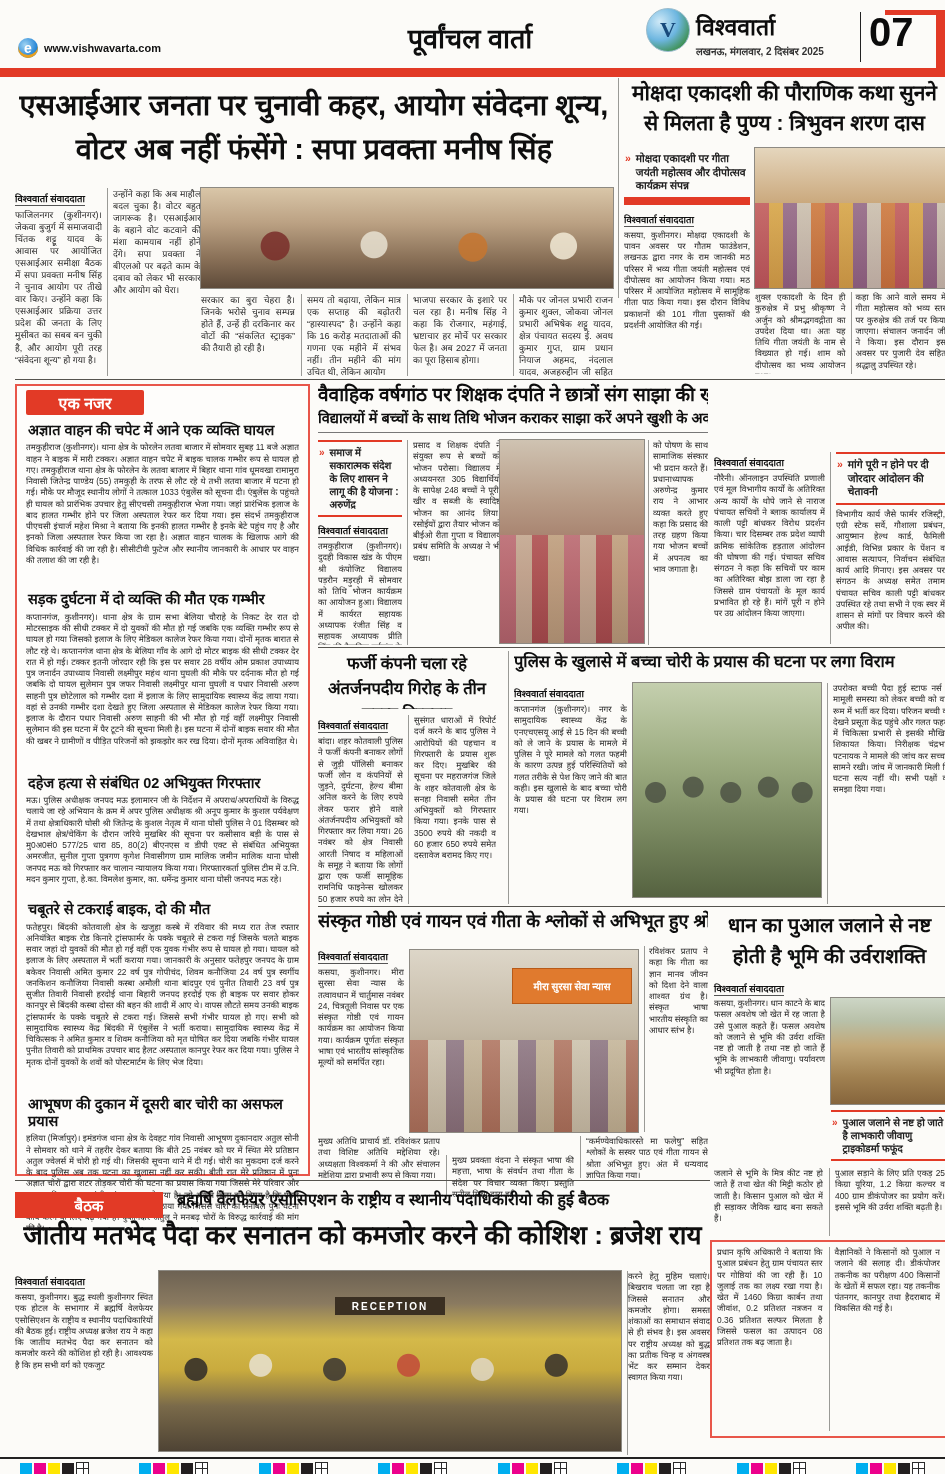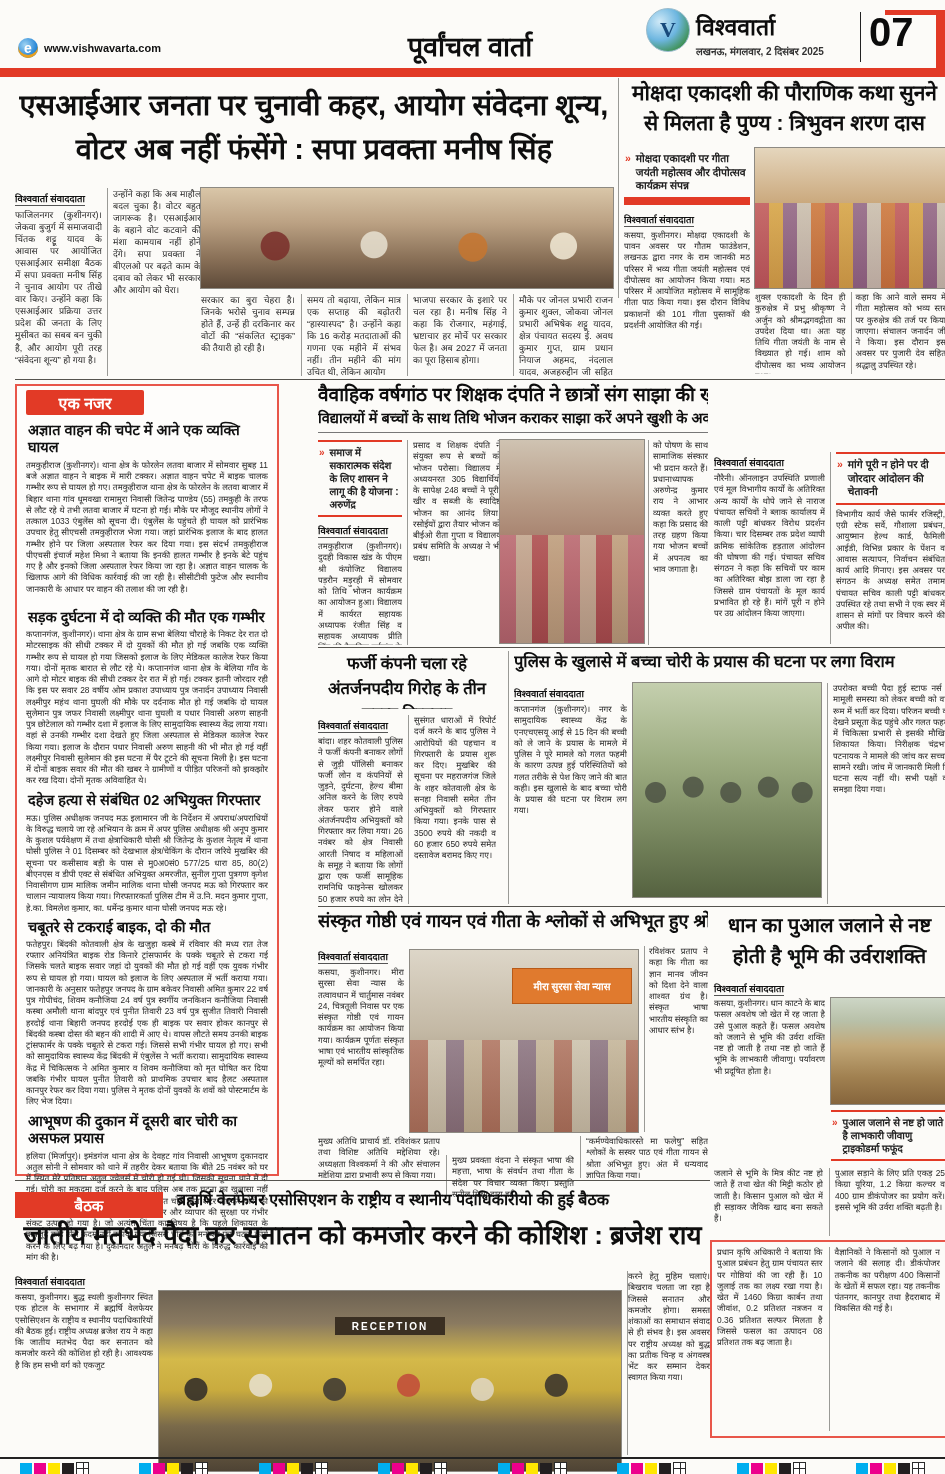--- a/index.html
+++ b/index.html
@@ -36,21 +36,21 @@
 <div class="page">
 
   <div class="abs" style="left:0;top:0;width:945px;height:68px;">
     <div class="abs" style="left:18px;top:38px;display:flex;align-items:center;gap:6px;">
       <span class="abs" style="position:static;width:20px;height:20px;border-radius:50%;
                    background:radial-gradient(circle at 35% 35%,#9fd3f2,#1b7fd4 70%);
                    color:#fff;font-weight:bold;font-size:14px;display:flex;align-items:center;justify-content:center;
                    box-shadow:inset 0 -3px 0 #e8a020;">e</span>
       <span style="font-weight:bold;font-size:11px;color:#111;">www.vishwavarta.com</span>
     </div>
-    <div class="abs hl" style="left:300px;top:22px;width:340px;font-size:27px;margin-top:8px;">पूर्वांचल वार्ता</div>
+    <div class="abs hl" style="left:300px;top:22px;width:340px;font-size:27px;">पूर्वांचल वार्ता</div>
     <span class="abs" style="left:646px;top:8px;width:42px;height:42px;border-radius:50%;
                  background:radial-gradient(circle at 30% 30%,#cfe9f7,#6db6e0 45%,#3d8f4e 80%);
                  display:flex;align-items:center;justify-content:center;border:1px solid #9bc;">
       <b style="color:#184a7c;font-size:22px;font-family:'Liberation Serif',serif;">V</b>
     </span>
     <div class="abs" style="left:696px;top:10px;font-size:23px;font-weight:bold;color:#0c0c0c;">विश्ववार्ता</div>
     <div class="abs" style="left:696px;top:44px;font-size:10px;font-weight:bold;color:#333;">लखनऊ,  मंगलवार, 2 दिसंबर 2025</div>
     <div class="abs" style="left:860px;top:12px;width:1px;height:50px;background:#222;"></div>
     <div class="abs" style="left:869px;top:10px;font-size:40px;font-weight:bold;color:#0b0b0b;">07</div>
     <div class="abs red" style="right:0;top:10px;width:60px;height:5px;"></div>
@@ -101,21 +101,21 @@
             background:repeating-linear-gradient(90deg,#c43a5c 0 14px,#e8b23c 14px 28px,#7a4fa0 28px 42px,#d4dce2 42px 56px,#d86a2c 56px 70px);opacity:.55;"></span>
     </div>
     <div class="abs" style="left:136px;top:214px;width:191px;height:82px;display:flex;gap:5px;">
       <div class="col body-txt small-txt" style="width:93px;height:82px;">शुक्ल एकादशी के दिन ही कुरुक्षेत्र में प्रभु श्रीकृष्ण ने अर्जुन को श्रीमद्भगवद्गीता का उपदेश दिया था। अतः यह तिथि गीता जयंती के नाम से विख्यात हो गई। शाम को दीपोत्सव का भव्य आयोजन हुआ।</div>
       <div class="col body-txt small-txt vr" style="width:93px;height:82px;padding-left:4px;">कहा कि आने वाले समय में गीता महोत्सव को भव्य स्तर पर कुरुक्षेत्र की तर्ज पर किया जाएगा। संचालन जनार्दन जी ने किया। इस दौरान इस अवसर पर पुजारी देव सहित श्रद्धालु उपस्थित रहे।</div>
     </div>
   </div>
 
   <div class="abs hr" style="left:15px;top:379px;width:930px;height:1px;"></div>
 
-  <div class="abs briefs-box" style="left:15px;top:384px;width:264px;height:792px;box-sizing:border-box;padding:4px 9px;">
+  <div class="abs briefs-box" style="left:15px;top:384px;width:295px;height:792px;box-sizing:border-box;padding:4px 9px;">
     <div class="red-tab" style="width:118px;height:25px;font-size:16px;border-radius:2px;">एक नजर</div>
     <div>
       <div class="brief-title">अज्ञात वाहन की चपेट में आने एक व्यक्ति घायल</div>
       <div class="body-txt small-txt" style="height:142px;">तमकुहीराज (कुशीनगर)। थाना क्षेत्र के फोरलेन लतवा बाजार में सोमवार सुबह 11 बजे अज्ञात वाहन ने बाइक में मारी टक्कर। अज्ञात वाहन चपेट में बाइक चालक गम्भीर रूप से घायल हो गए। तमकुहीराज थाना क्षेत्र के फोरलेन के लतवा बाजार में बिहार थाना गांव धूमवखा रामामुरा निवासी जितेन्द्र पाण्डेय (55) तमकुही के तरफ से लौट रहे थे तभी लतवा बाजार में घटना हो गई। मौके पर मौजूद स्थानीय लोगों ने तत्काल 1033 एंबुलेंस को सूचना दी। एंबुलेंस के पहुंचते ही घायल को प्रारंभिक उपचार हेतु सीएचसी तमकुहीराज भेजा गया। जहां प्रारंभिक इलाज के बाद हालत गम्भीर होने पर जिला अस्पताल रेफर कर दिया गया। इस संदर्भ तमकुहीराज पीएचसी इंचार्ज महेश मिश्रा ने बताया कि इनकी हालत गम्भीर है इनके बेटे पहुंच गए है और इनको जिला अस्पताल रेफर किया जा रहा है। अज्ञात वाहन चालक के खिलाफ आगे की विधिक कार्रवाई की जा रही है। सीसीटीवी फुटेज और स्थानीय जानकारी के आधार पर वाहन की तलाश की जा रही है।</div>
     </div>
     <div>
       <div class="brief-title">सड़क दुर्घटना में दो व्यक्ति की मौत एक गम्भीर</div>
       <div class="body-txt small-txt" style="height:156px;">कप्तानगंज, कुशीनगर)। थाना क्षेत्र के ग्राम सभा बेलिया चौराहे के निकट देर रात दो मोटरसाइक की सीधी टक्कर में दो युवकों की मौत हो गई जबकि एक व्यक्ति गम्भीर रूप से घायल हो गया जिसको इलाज के लिए मेडिकल कालेज रेफर किया गया। दोनों मृतक बारात से लौट रहे थे। कप्तानगंज थाना क्षेत्र के बेलिया गाँव के आगे दो मोटर बाइक की सीधी टक्कर देर रात में हो गई। टक्कर इतनी जोरदार रही कि इस पर सवार 28 वर्षीय ओम प्रकाश उपाध्याय पुत्र जनार्दन उपाध्याय निवासी लक्ष्मीपुर महंथ थाना घुघली की मौके पर दर्दनाक मौत हो गई जबकि दो घायल सुलेमान पुत्र जफर निवासी लक्ष्मीपुर थाना घुघली व पधार निवासी अरुण साहनी पुत्र छोटेलाल को गम्भीर दशा में इलाज के लिए सामुदायिक स्वास्थ्य केंद्र लाया गया। वहां से उनकी गम्भीर दशा देखते हुए जिला अस्पताल से मेडिकल कालेज रेफर किया गया। इलाज के दौरान पधार निवासी अरुण साहनी की भी मौत हो गई वहीं लक्ष्मीपुर निवासी सुलेमान की इस घटना में पैर टूटने की सूचना मिली है। इस घटना में दोनों बाइक सवार की मौत की खबर ने ग्रामीणों व पीड़ित परिजनों को झकझोर कर रख दिया। दोनों मृतक अविवाहित थे।</div>
     </div>
     <div>
@@ -258,21 +258,21 @@
     <div style="display:flex;align-items:center;gap:14px;height:27px;">
       <div class="red-tab" style="width:148px;height:26px;font-size:15px;margin-top:12px;">बैठक</div>
       <div style="font-weight:bold;font-size:16px;color:#0d0d0d;">ब्रह्मर्षि वेलफेयर एसोसिएशन के राष्ट्रीय  व स्थानीय पदाधिकारीयो की हुई बैठक</div>
     </div>
     <div class="hl" style="font-size:26px;height:44px;overflow:hidden;white-space:nowrap;margin-top:6px;">जातीय मतभेद पैदा कर सनातन को कमजोर करने की कोशिश : ब्रजेश राय</div>
     <div class="abs col" style="left:0;top:86px;width:138px;height:184px;">
       <span class="byline">विश्ववार्ता संवाददाता</span>
       <div class="body-txt small-txt" style="height:168px;">कसया, कुशीनगर। बुद्ध स्थली कुशीनगर स्थित एक होटल के सभागार में ब्रह्मर्षि वेलफेयर एसोसिएशन के राष्ट्रीय व स्थानीय पदाधिकारियों की बैठक हुई। राष्ट्रीय अध्यक्ष ब्रजेश राय ने कहा कि जातीय मतभेद पैदा कर सनातन को कमजोर करने की कोशिश हो रही है। आवश्यक है कि हम सभी वर्ग को एकजुट</div>
     </div>
     <div class="abs ph" style="left:144px;top:86px;width:462px;height:180px;
-                background:linear-gradient(180deg,#6d6253 0%,#8a7a60 18%,#d4b94a 38%,#c9ab3e 55%,#7a6a4a 75%,#4e4334 100%);margin-top:20px;">
+                background:linear-gradient(180deg,#6d6253 0%,#8a7a60 18%,#d4b94a 38%,#c9ab3e 55%,#7a6a4a 75%,#4e4334 100%);">
       <span class="banner" style="left:176px;top:26px;width:110px;height:18px;background:#3a2f22;font-size:10px;letter-spacing:2px;display:flex;align-items:center;justify-content:center;font-family:'Liberation Sans',sans-serif;">RECEPTION</span>
       <span class="abs" style="left:0;top:78px;width:462px;height:102px;
             background:
               radial-gradient(circle at 8% 20%,#2e2a28 11px,transparent 12px),
               radial-gradient(circle at 22% 16%,#e8e2d2 11px,transparent 12px),
               radial-gradient(circle at 38% 20%,#3a3633 11px,transparent 12px),
               radial-gradient(circle at 54% 16%,#c24a3a 11px,transparent 12px),
               radial-gradient(circle at 70% 20%,#e0d8c6 11px,transparent 12px),
               radial-gradient(circle at 86% 16%,#35302c 11px,transparent 12px);opacity:.85;"></span>
     </div>

